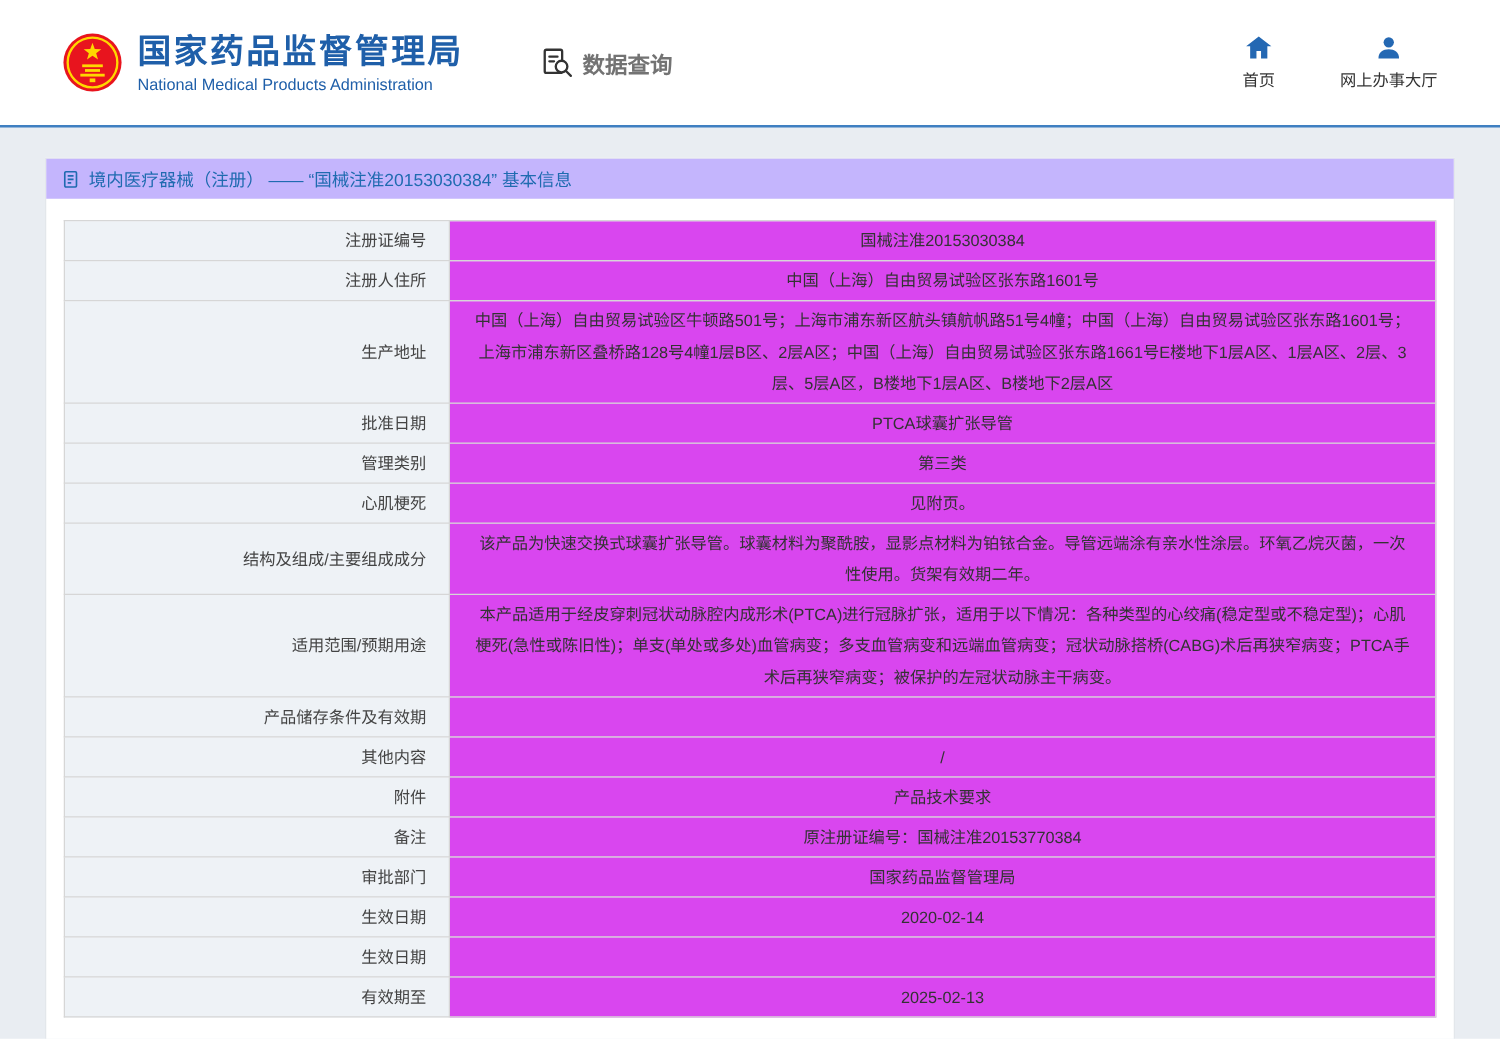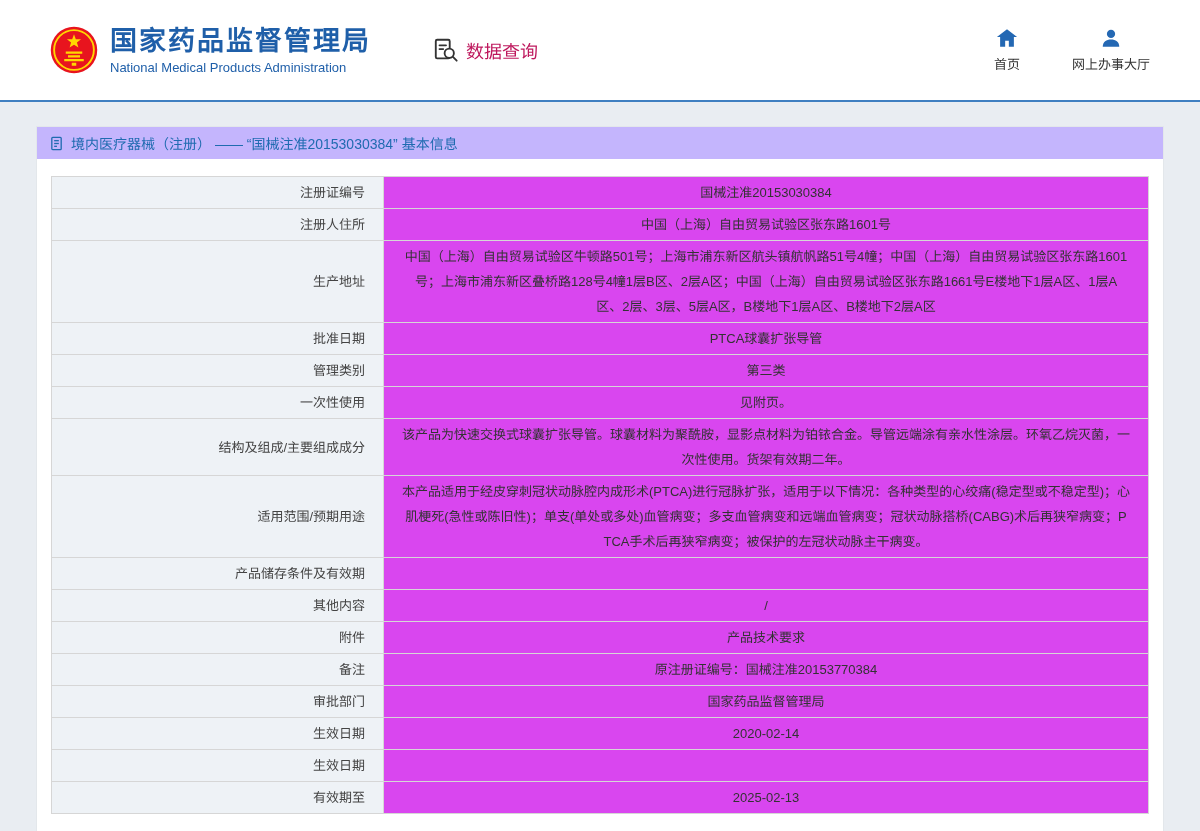--- a/index.html
+++ b/index.html
@@ -22,21 +22,21 @@
 
   .logo-block { display:flex; align-items:center; gap:12px; cursor:pointer; }
   .emblem { width:48px; height:48px; flex:0 0 auto; }
   .org-names { display:flex; flex-direction:column; }
   .org-cn { font-size:27px; font-weight:bold; color:#1f5fa9; letter-spacing:2px; line-height:1.2; }
   .org-en { font-size:13px; color:#1f5fa9; margin-top:3px; }
 
   .data-query {
     display:flex; gap:7px;
     margin-left:62px;
-    font-size:18px; font-weight:normal; color:#be185d;
+    font-size:18px; font-weight:bold; color:#737373;
     cursor:pointer;
   }
   .data-query svg { width:26px; height:26px; }
 
   .header-nav { margin-left:auto; display:flex; gap:52px; }
   .nav-item {
     display:flex; flex-direction:column; align-items:center; gap:5px;
     font-size:13px; color:#333; cursor:pointer;
   }
   .nav-item svg { width:22px; height:22px; }
@@ -62,21 +62,21 @@
     table-layout:fixed;
   }
   .info-table td {
     border:1px solid #d6d6d6;
     padding:3px 18px;
     line-height:25px;
     word-break:break-all;
   }
   .info-table td.cell-label {
     background:#eef2f6;
-    width:332px;
+    width:308px;
     text-align:right;
     color:#444;
   }
   .info-table td.cell-value { background:#d946ef; text-align:center; }
 </style>
 </head>
 <body>
 
 <header class="site-header">
   <div class="logo-block">
@@ -153,21 +153,21 @@
             </tr>
             <tr>
               <td class="cell-label">批准日期</td>
               <td class="cell-value">PTCA球囊扩张导管</td>
             </tr>
             <tr>
               <td class="cell-label">管理类别</td>
               <td class="cell-value">第三类</td>
             </tr>
             <tr>
-              <td class="cell-label">一次性使用</td>
+              <td class="cell-label">心肌梗死</td>
               <td class="cell-value">见附页。</td>
             </tr>
             <tr>
               <td class="cell-label">结构及组成/主要组成成分</td>
               <td class="cell-value">该产品为快速交换式球囊扩张导管。球囊材料为聚酰胺，显影点材料为铂铱合金。导管远端涂有亲水性涂层。环氧乙烷灭菌，一次性使用。货架有效期二年。</td>
             </tr>
             <tr>
               <td class="cell-label">适用范围/预期用途</td>
               <td class="cell-value">本产品适用于经皮穿刺冠状动脉腔内成形术(PTCA)进行冠脉扩张，适用于以下情况：各种类型的心绞痛(稳定型或不稳定型)；心肌梗死(急性或陈旧性)；单支(单处或多处)血管病变；多支血管病变和远端血管病变；冠状动脉搭桥(CABG)术后再狭窄病变；PTCA手术后再狭窄病变；被保护的左冠状动脉主干病变。</td>
             </tr>

